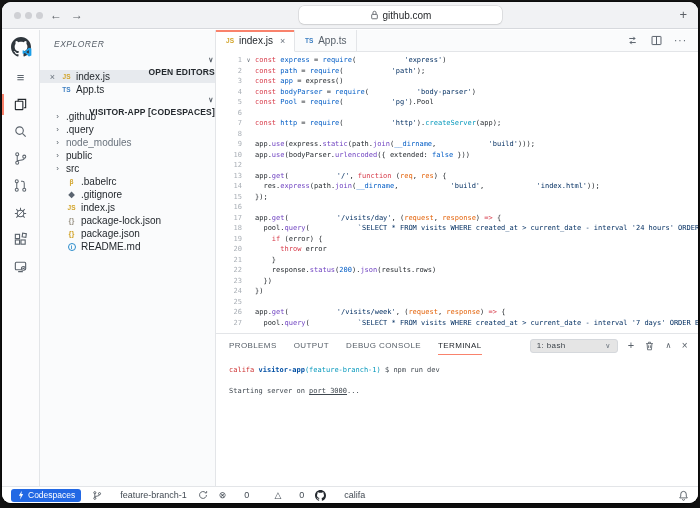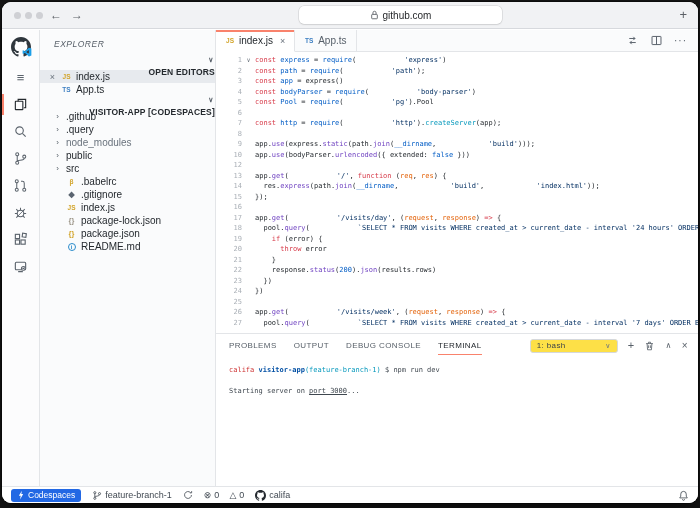--- a/index.html
+++ b/index.html
@@ -74,34 +74,34 @@
 
   
   .terminal { height:153px; flex:none; border-top:1px solid #e3e5e8; display:flex; flex-direction:column; background:#fff; }
   .term-bar { height:23px; flex:none; display:flex; align-items:center; padding:0 10px 0 13px; gap:17px;
               font-size:8px; letter-spacing:.4px; color:#586069; }
   .term-tab { position:relative; height:100%; display:flex; align-items:center; }
   .term-tab.active { color:#24292e; }
   .term-tab.active::after { content:''; position:absolute; bottom:2px; left:0; right:0; height:1.5px; background:#f9826c; }
   .term-controls { margin-left:auto; display:flex; align-items:center; gap:10px; color:#586069; }
   .shell-select { border:1px solid #d5d8dc; border-radius:3px; height:14px; width:88px; display:flex; align-items:center;
-                  justify-content:space-between; padding:0 6px; font-size:8px; color:#3c434a; background:#fde047; }
+                  justify-content:space-between; padding:0 6px; font-size:8px; color:#3c434a; background:#e5e5e5; }
   .shell-select .chev { font-size:7px; color:#6a737d; }
   .tc-glyph { font-size:11px; line-height:11px; }
   .term-body { padding:8px 0 0 13px; font-family:"DejaVu Sans Mono",monospace; font-size:7px; line-height:10.5px; color:#3f474f; }
   .term-line { height:10.5px; white-space:pre; }
   .t-red { color:#cd3131; } .t-blue { color:#0451a5; font-weight:bold; } .t-cyan { color:#0598bc; }
   .t-link { text-decoration:underline; }
 
   
   .statusbar { position:absolute; left:0; right:0; bottom:0; height:17px; background:#fff; border-top:1px solid #e3e5e8;
                display:flex; align-items:center; padding:0 9px; gap:11px; font-size:9px; color:#424a53; }
   .cs-badge { background:#2268e4; color:#fff; border-radius:3px; height:13px; display:flex; align-items:center;
               gap:3px; padding:0 6px; font-size:8.5px; }
-  .sb-item { display:flex; align-items:center; gap:3px; }
+  .sb-item { display:flex; align-items:center; gap:18px; }
   .sb-item svg { display:block; }
   .bell { margin-left:auto; }
 </style>
 </head>
 <body>
 
 <div class="window">
 
   <div class="browser-bar">
     <div class="traffic">

